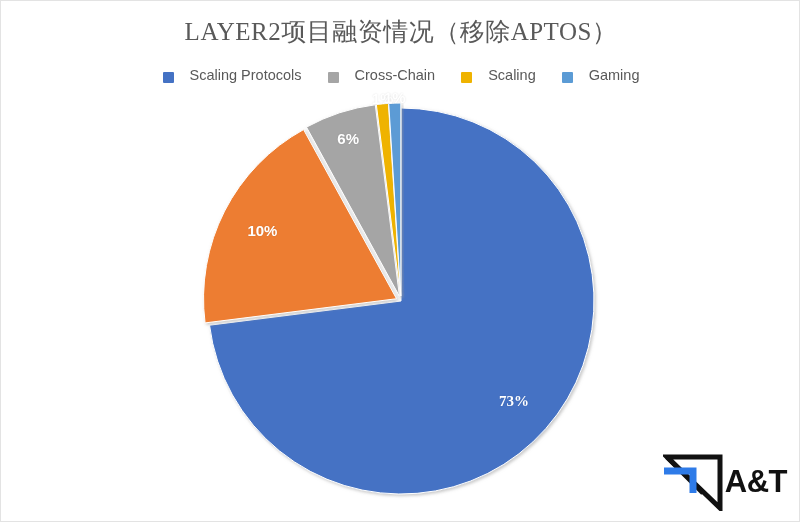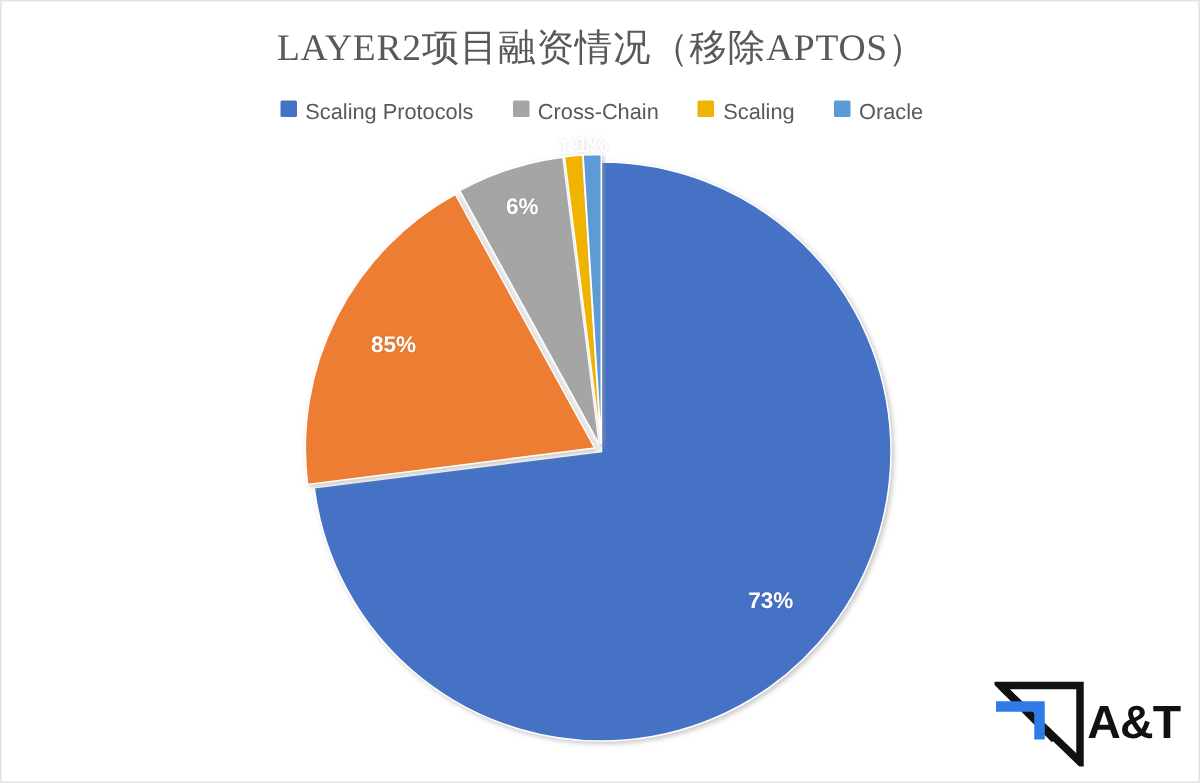--- a/index.html
+++ b/index.html
@@ -37,22 +37,22 @@
     top: 66px;
     left: 0;
     width: 800px;
     display: flex;
     justify-content: center;
     align-items: center;
     gap: 26px;
   }
   .legend-item {
     display: flex;
-    align-items: flex-start;
-    gap: 6px;
+    align-items: flex-end;
+    gap: 16px;
     white-space: nowrap;
   }
   .legend-swatch {
     width: 11px;
     height: 11px;
     flex: 0 0 auto;
     border-radius: 1px;
   }
   .legend-label {
     font-size: 14.5px;
@@ -123,41 +123,41 @@
       <div class="legend-item">
         <span class="legend-swatch" style="background: rgb(165, 165, 165);"></span>
         <span class="legend-label">Cross-Chain</span>
       </div>
       <div class="legend-item">
         <span class="legend-swatch" style="background: rgb(239, 179, 0);"></span>
         <span class="legend-label">Scaling</span>
       </div>
       <div class="legend-item">
         <span class="legend-swatch" style="background: rgb(91, 155, 213);"></span>
-        <span class="legend-label">Oracle</span>
+        <span class="legend-label">Gaming</span>
       </div>
     </div>
 
   <div id="pie-area">
     <svg id="pie-svg" viewBox="0 0 800 522">
       <defs>
         <filter id="sliceShadow" x="-20%" y="-20%" width="145%" height="145%">
           <feDropShadow dx="1.5" dy="1.5" stdDeviation="1.6" flood-color="#9a9a9a" flood-opacity="0.55"></feDropShadow>
         </filter>
       </defs>
       <g id="slices-group">
           <path d="M 400.00 300.00 L 400.00 107.00 A 193 193 0 1 1 208.52 324.19 Z" fill="#4472C4" stroke="#ffffff" stroke-width="1" filter="url(#sliceShadow)"></path>
           <path d="M 395.54 297.73 L 204.07 321.92 A 193 193 0 0 1 302.57 128.60 Z" fill="#ED7D31" stroke="#ffffff" stroke-width="1" filter="url(#sliceShadow)"></path>
           <path d="M 398.45 295.24 L 305.48 126.12 A 193 193 0 0 1 374.27 103.77 Z" fill="#A5A5A5" stroke="#ffffff" stroke-width="1" filter="url(#sliceShadow)"></path>
           <path d="M 399.53 295.02 L 375.34 103.54 A 193 193 0 0 1 387.41 102.40 Z" fill="#EFB300" stroke="#ffffff" stroke-width="1" filter="url(#sliceShadow)"></path>
           <path d="M 399.84 295.00 L 387.72 102.38 A 193 193 0 0 1 399.84 102.00 Z" fill="#5B9BD5" stroke="#ffffff" stroke-width="1" filter="url(#sliceShadow)"></path>
         </g>
     </svg>
-  <div class="slice-label" style="left: 512.9px; top: 399.6px;">73%</div>
-      <div class="slice-label" style="left: 261.4px; top: 229.4px;">85%</div>
+  <div class="slice-label" style="left: 512.9px; top: 399.6px; font-family: Liberation Serif, serif;">73%</div>
+      <div class="slice-label" style="left: 261.4px; top: 229.4px;">10%</div>
       <div class="slice-label" style="left: 347.2px; top: 137.4px;">6%</div>
       <div class="slice-label" style="left: 381.5px; top: 96.8px;">1%</div>
       <div class="slice-label" style="left: 393.8px; top: 96px;">1%</div>
     </div>
 
   <div id="brand-logo">
     <svg id="brand-mark" viewBox="0 0 62 58">
       <path d="M4 4 L57 4 L57 55 Z" fill="none" stroke="#111111" stroke-width="5" stroke-linejoin="miter"></path>
       <path d="M4 4 L40 40" fill="none" stroke="#111111" stroke-width="5" stroke-linecap="butt"></path>
       <path d="M1 18 L30 18 L30 40" fill="none" stroke="#2E7BE8" stroke-width="7" stroke-linejoin="miter" stroke-linecap="butt"></path>

